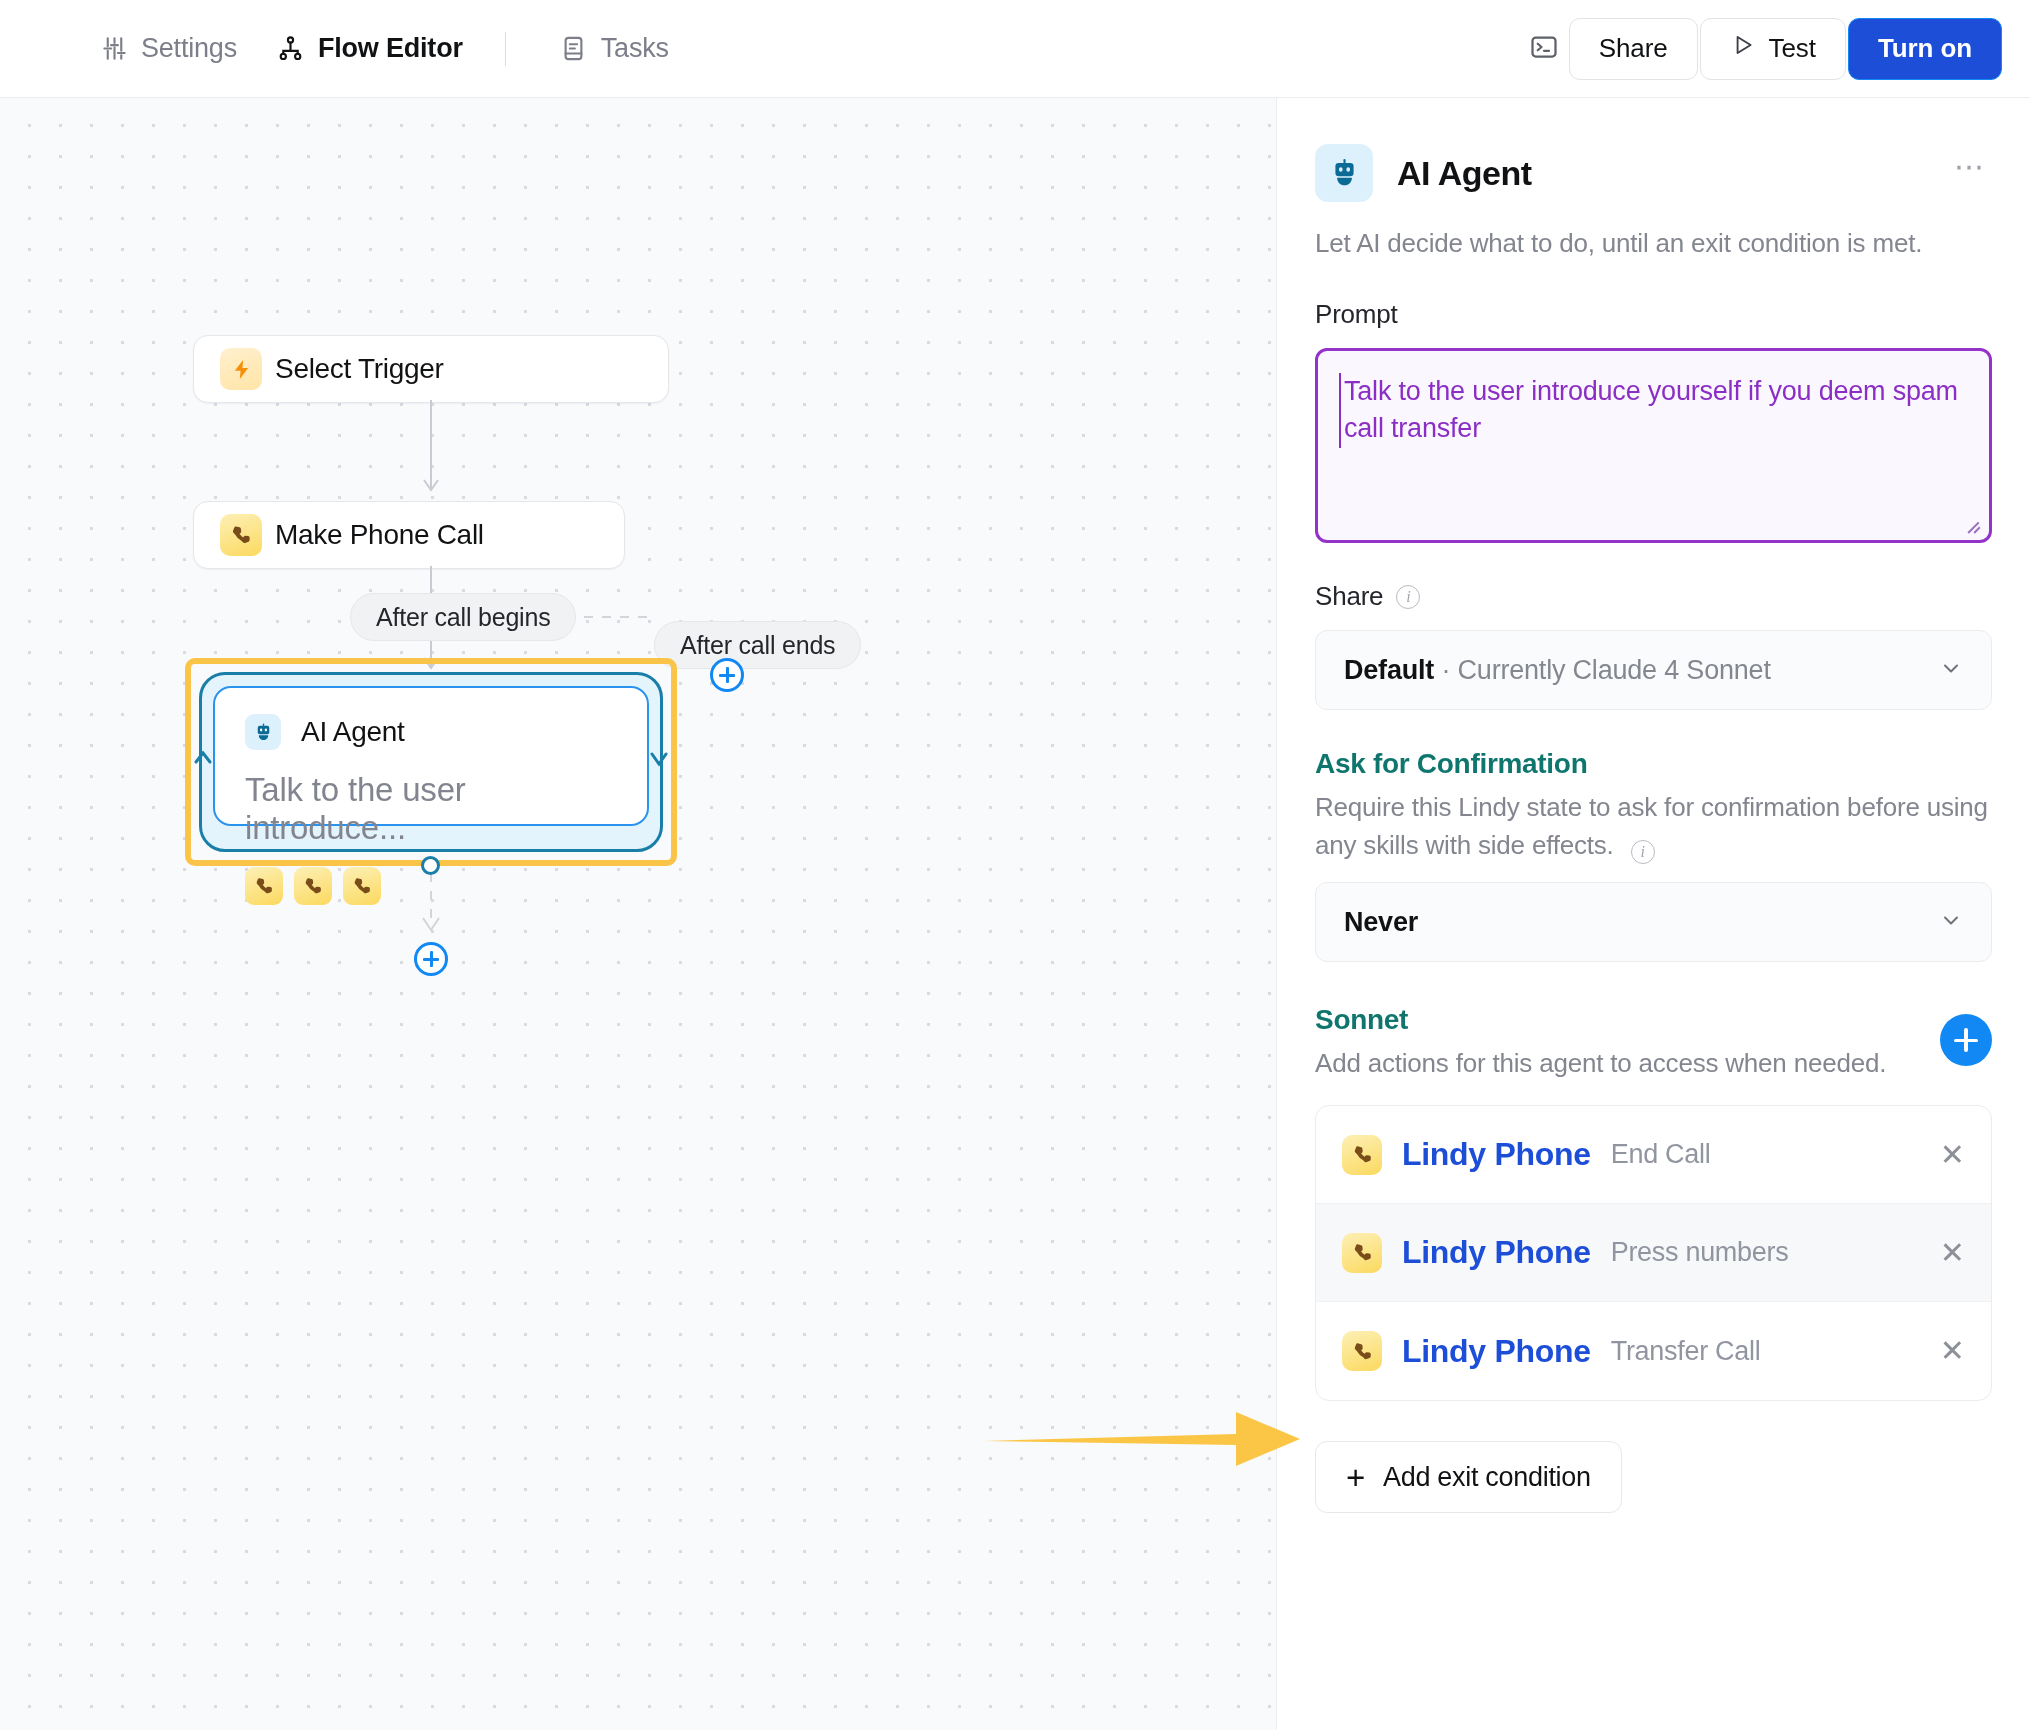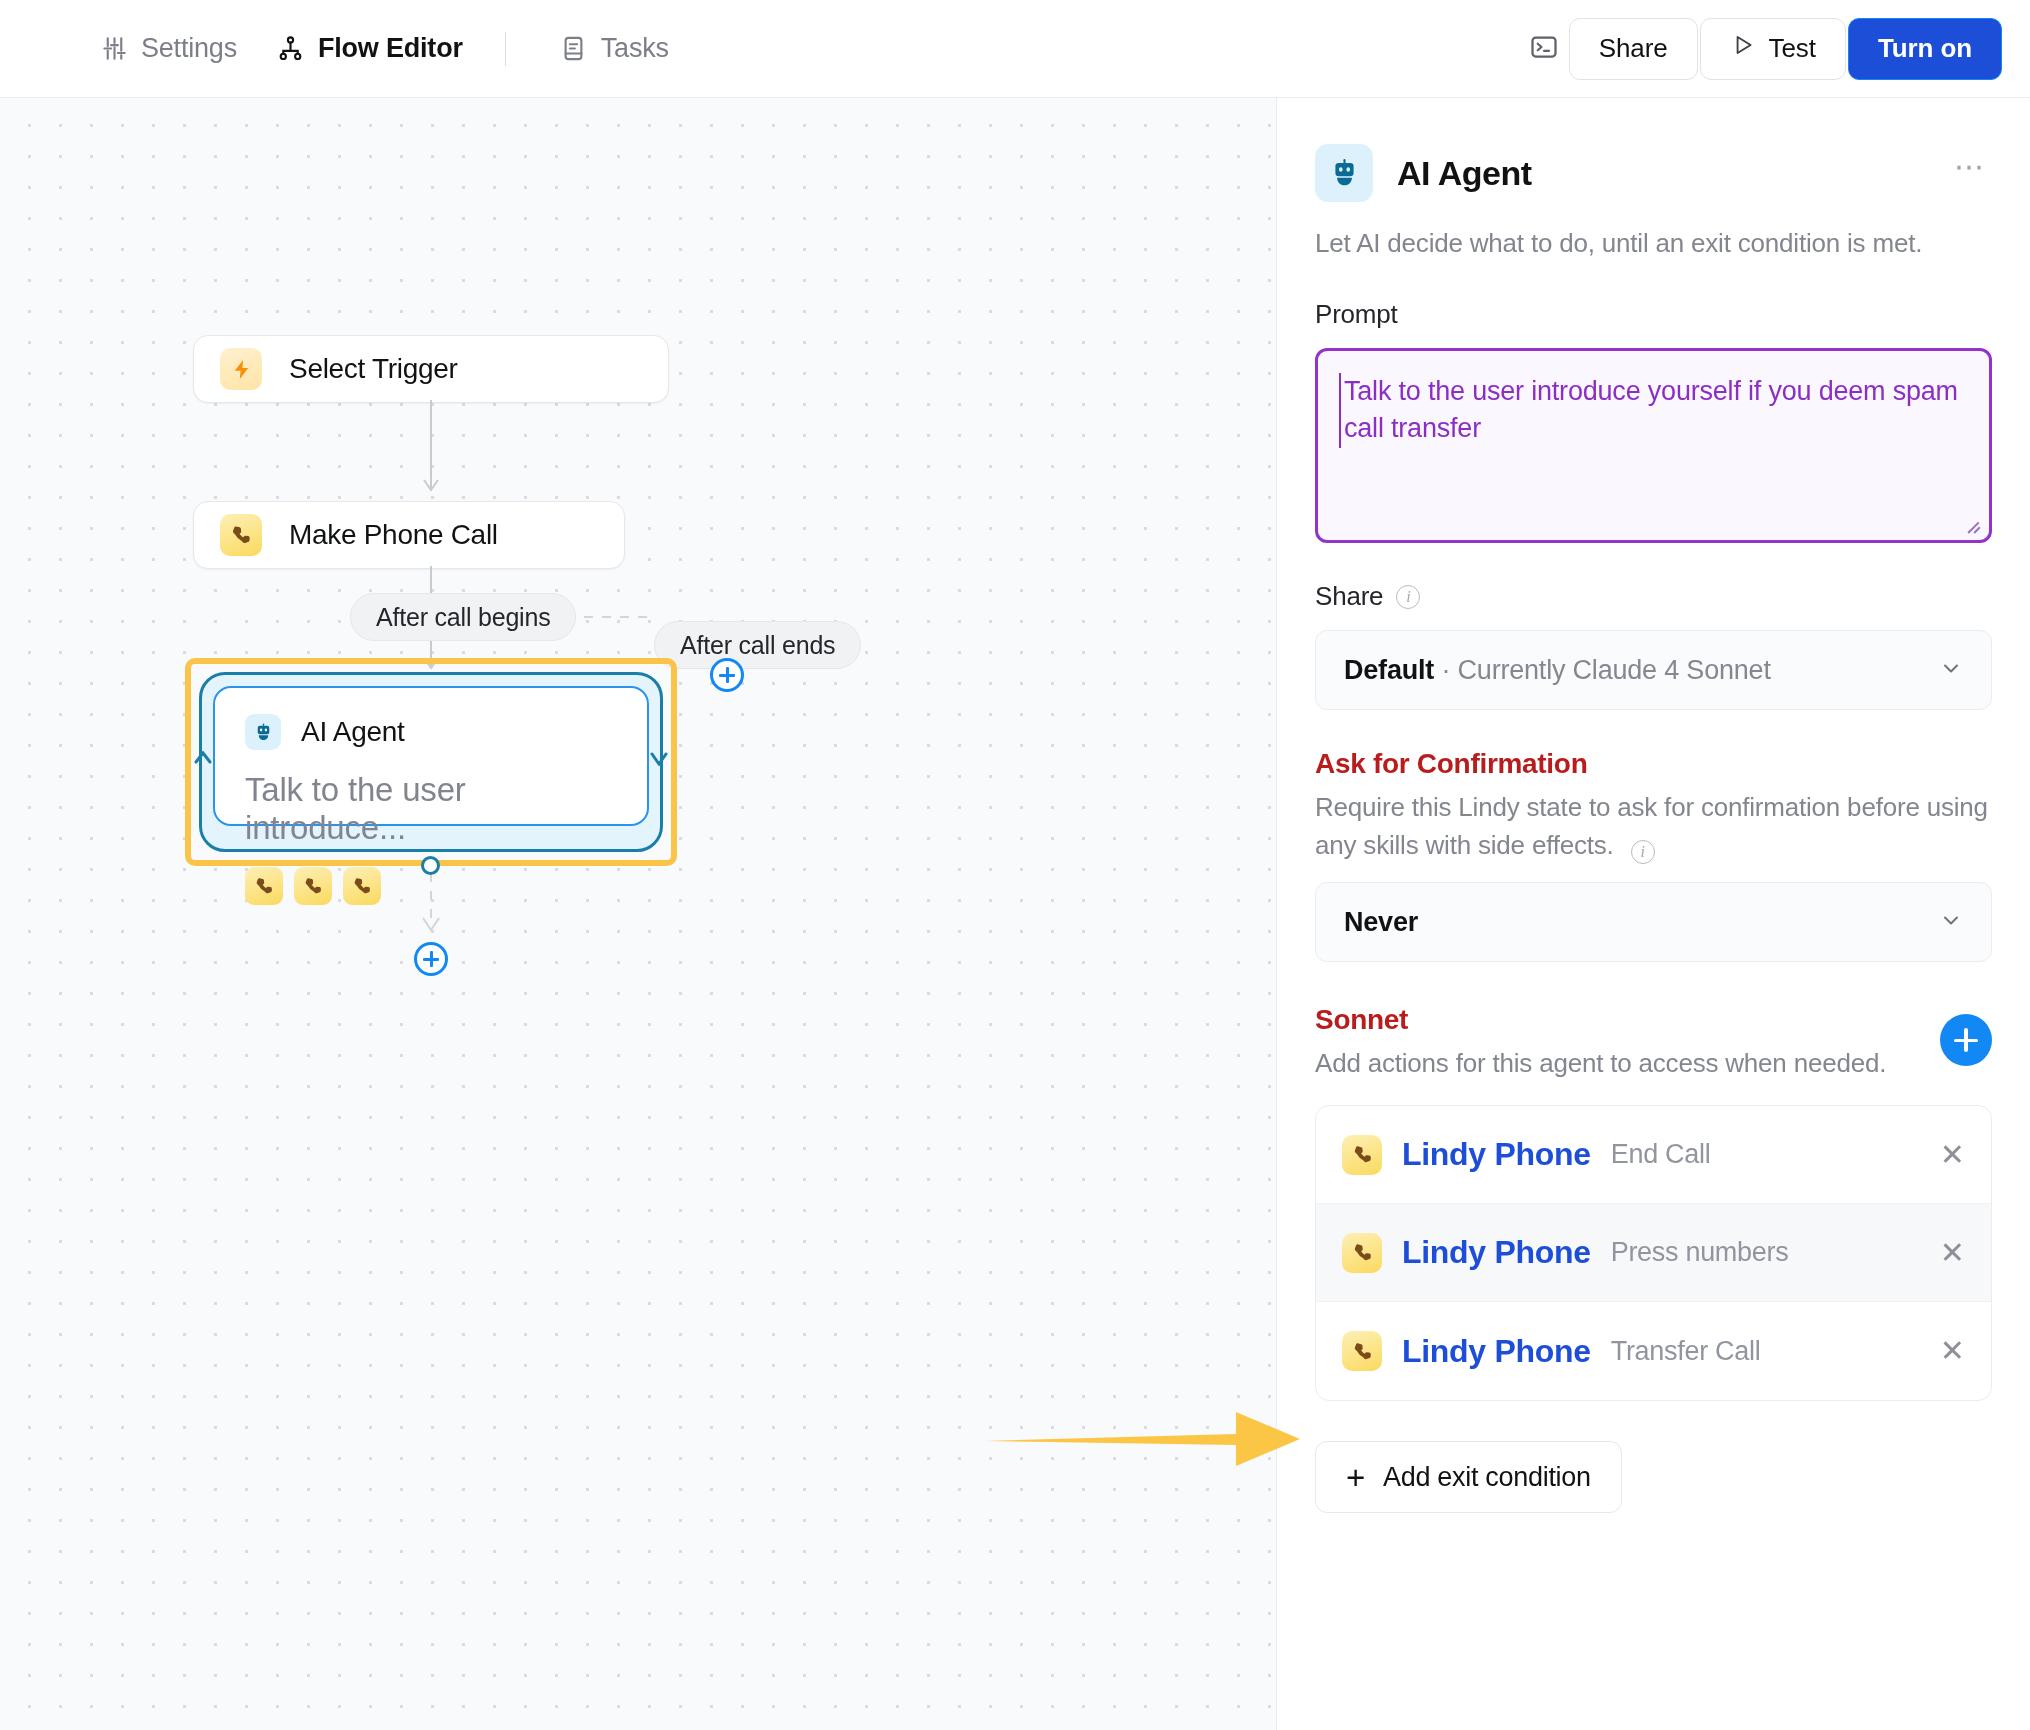--- a/index.html
+++ b/index.html
@@ -71,21 +71,21 @@
   
   .node {
     position: absolute;
     background: #ffffff;
     border: 1px solid #e6e7eb;
     border-radius: 15px;
     box-shadow: 0 1px 2px rgba(16,24,40,0.05);
     display: flex; align-items: center;
     cursor: pointer;
   }
-  .node-row { display: flex; align-items: center; gap: 27px; padding: 0 26px; width: 100%; }
+  .node-row { display: flex; align-items: center; gap: 13px; padding: 0 26px; width: 100%; }
   .node-title { font-size: 28px; color: #111214; font-weight: 500; letter-spacing: -0.3px; }
 
   .sq-icon {
     width: 42px; height: 42px; min-width: 42px; border-radius: 10px;
     display: flex; align-items: center; justify-content: center;
   }
   .sq-icon.bolt { background: linear-gradient(160deg,#fff0cf 0%, #ffe4a6 100%); }
   .sq-icon.phone { background: linear-gradient(160deg,#fdf0b6 0%, #fbd95f 100%); }
   .sq-icon.robot { background: #ddf1fd; }
 
@@ -207,21 +207,21 @@
     margin-top: 18px; height: 80px; width: 100%;
     border: 1px solid #ebecef; border-radius: 12px;
     background: #fafbfc;
     display: flex; align-items: center; padding: 0 28px;
     cursor: pointer;
   }
   .select-val { font-size: 27px; letter-spacing: -0.2px; color: #111214; font-weight: 600; }
   .select-val .muted { color: #84878f; font-weight: 400; }
   .chev { margin-left: auto; color: #6f727a; }
 
-  .sec-title { font-size: 28px; font-weight: 600; color: #b91c1c; letter-spacing: -0.3px; }
+  .sec-title { font-size: 28px; font-weight: 600; color: #0f766e; letter-spacing: -0.3px; }
   .sec-desc { margin-top: 9px; font-size: 26px; color: #83868f; letter-spacing: -0.2px; line-height: 1.45; }
 
   .add-fab {
     width: 52px; height: 52px; min-width: 52px; border-radius: 50%;
     background: #1288f5; display: flex; align-items: center; justify-content: center;
     cursor: pointer; position: relative;
   }
   .add-fab::before, .add-fab::after { content: ''; position: absolute; background: #fff; border-radius: 2px; }
   .add-fab::before { width: 24px; height: 3.2px; }
   .add-fab::after  { width: 3.2px; height: 24px; }

